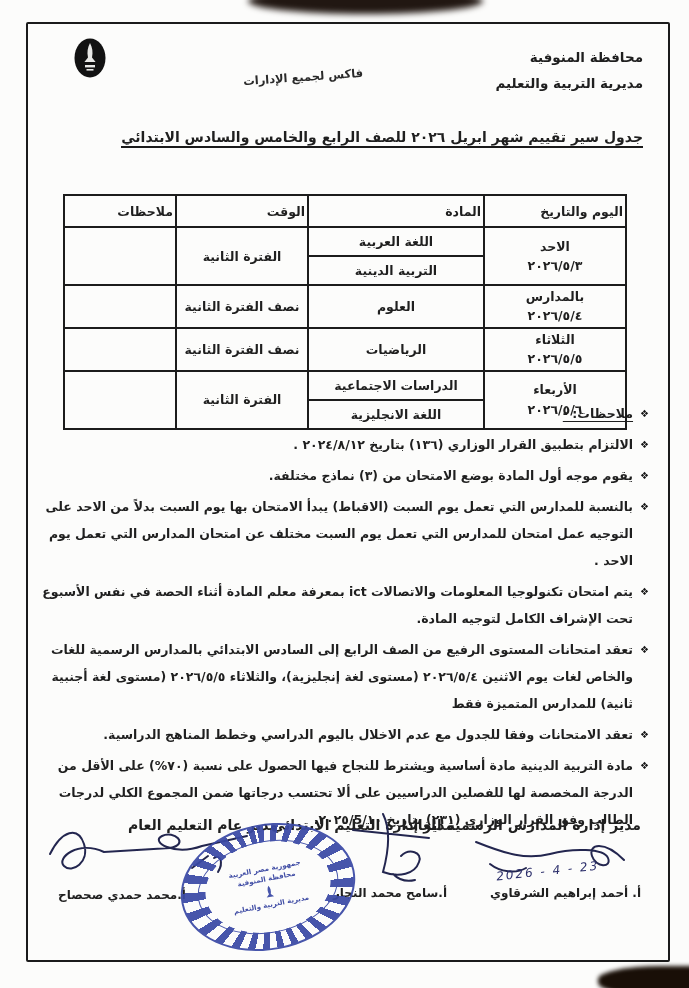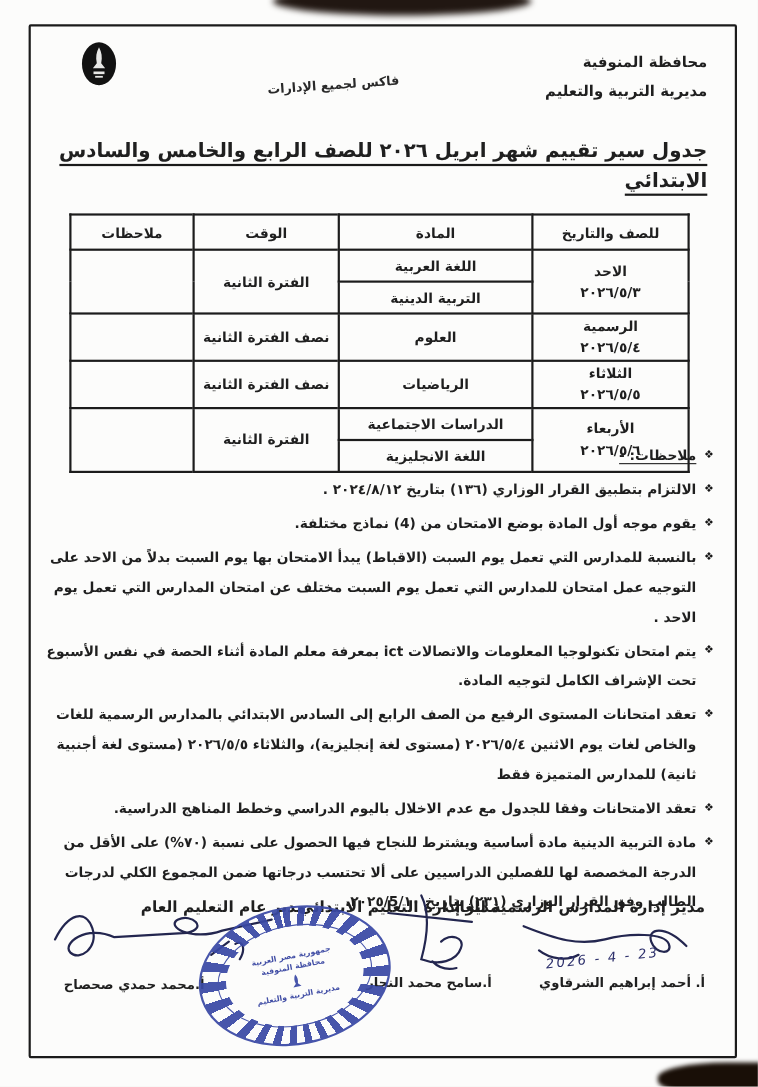--- a/index.html
+++ b/index.html
@@ -21,33 +21,33 @@
   .frame{position:absolute;left:26px;top:22px;width:640px;height:936px;border:2px solid #1b1b1b;border-radius:2px;}
 
   
   .emblem{position:absolute;left:72px;top:36px;width:36px;height:44px;}
 
   
   .fax-note{position:absolute;left:243px;top:70px;font-size:11.5px;font-weight:bold;transform:rotate(-4deg);color:#2a2a2a;direction:rtl;}
 
   
   .hdr{position:absolute;right:46px;top:44px;text-align:right;font-weight:bold;font-size:13.5px;line-height:26px;}
-  .titles{position:absolute;right:46px;top:124px;width:600px;text-align:right;font-weight:bold;font-size:18px;line-height:27px;}
+  .titles{position:absolute;right:46px;top:124px;width:600px;text-align:right;font-weight:bold;font-size:14px;line-height:27px;}
   .titles .u{border-bottom:2px solid #1a1a1a;padding-bottom:1px;}
 
   
   table.sched{
     position:absolute;right:62px;top:194px;
     border-collapse:collapse;table-layout:fixed;
     font-weight:bold;font-size:12.5px;
   }
   table.sched th, table.sched td{
     border:2px solid #1c1c1c;text-align:center;vertical-align:middle;padding:1px 2px;
   }
-  table.sched th{height:28px;font-size:12.5px;}
+  table.sched th{height:28px;font-size:12.5px;text-align:right;}
   tr.single td{height:36px;}
   tr.sub td{height:25px;}
   .day-cell div{line-height:1.55;}
 
   
   .notes{position:absolute;right:40px;top:400px;width:610px;direction:rtl;text-align:right;}
   .note{display:flex;gap:7px;margin-bottom:4px;font-weight:bold;font-size:12.5px;line-height:27px;align-items:flex-start;}
   .note .bullet{flex:0 0 auto;font-size:10px;line-height:27px;color:#161616;}
   .note .txt{flex:1 1 auto;}
   .note.heading .txt span{text-decoration:underline;text-underline-offset:3px;margin-top:18px;}
@@ -103,42 +103,42 @@
 
   <table class="sched" dir="rtl">
     <colgroup>
       <col style="width:142px">
         <col style="width:176px">
         <col style="width:132px">
         <col style="width:112px">
     </colgroup>
     <thead>
       <tr>
-        <th>للصف والتاريخ</th>
+        <th>اليوم والتاريخ</th>
         <th>المادة</th>
         <th>الوقت</th>
         <th>ملاحظات</th>
       </tr>
     </thead>
     <tbody>
       <tr class="sub">
         <td rowspan="2" class="day-cell">
           <div>الاحد</div>
           <div>٢٠٢٦/٥/٣</div>
         </td>
         <td>اللغة العربية</td>
         <td rowspan="2">الفترة الثانية</td>
         <td rowspan="2"></td>
       </tr>
       <tr class="sub">
         <td>التربية الدينية</td>
       </tr>
       <tr class="single">
         <td class="day-cell">
-          <div>الرسمية</div>
+          <div>بالمدارس</div>
           <div>٢٠٢٦/٥/٤</div>
         </td>
         <td>العلوم</td>
         <td>نصف الفترة الثانية</td>
         <td></td>
       </tr>
       <tr class="single">
         <td class="day-cell">
           <div>الثلاثاء</div>
           <div>٢٠٢٦/٥/٥</div>
@@ -166,21 +166,21 @@
     <div class="note heading">
       <span class="bullet">❖</span>
       <span class="txt"><span>ملاحظات: -</span></span>
     </div>
     <div class="note">
       <span class="bullet">❖</span>
       <span class="txt">الالتزام بتطبيق القرار الوزاري (١٣٦) بتاريخ ٢٠٢٤/٨/١٢ .</span>
     </div>
     <div class="note">
       <span class="bullet">❖</span>
-      <span class="txt">يقوم موجه أول المادة بوضع الامتحان من (4) نماذج مختلفة.</span>
+      <span class="txt">يقوم موجه أول المادة بوضع الامتحان من (٣) نماذج مختلفة.</span>
     </div>
     <div class="note">
       <span class="bullet">❖</span>
       <span class="txt">بالنسبة للمدارس التي تعمل يوم السبت (الاقباط) يبدأ الامتحان بها يوم السبت بدلاً من الاحد على التوجيه عمل امتحان للمدارس التي تعمل يوم السبت مختلف عن امتحان المدارس التي تعمل يوم الاحد .</span>
     </div>
     <div class="note">
       <span class="bullet">❖</span>
       <span class="txt">يتم امتحان تكنولوجيا المعلومات والاتصالات ict بمعرفة معلم المادة أثناء الحصة في نفس الأسبوع تحت الإشراف الكامل لتوجيه المادة.</span>
     </div>
     <div class="note">

